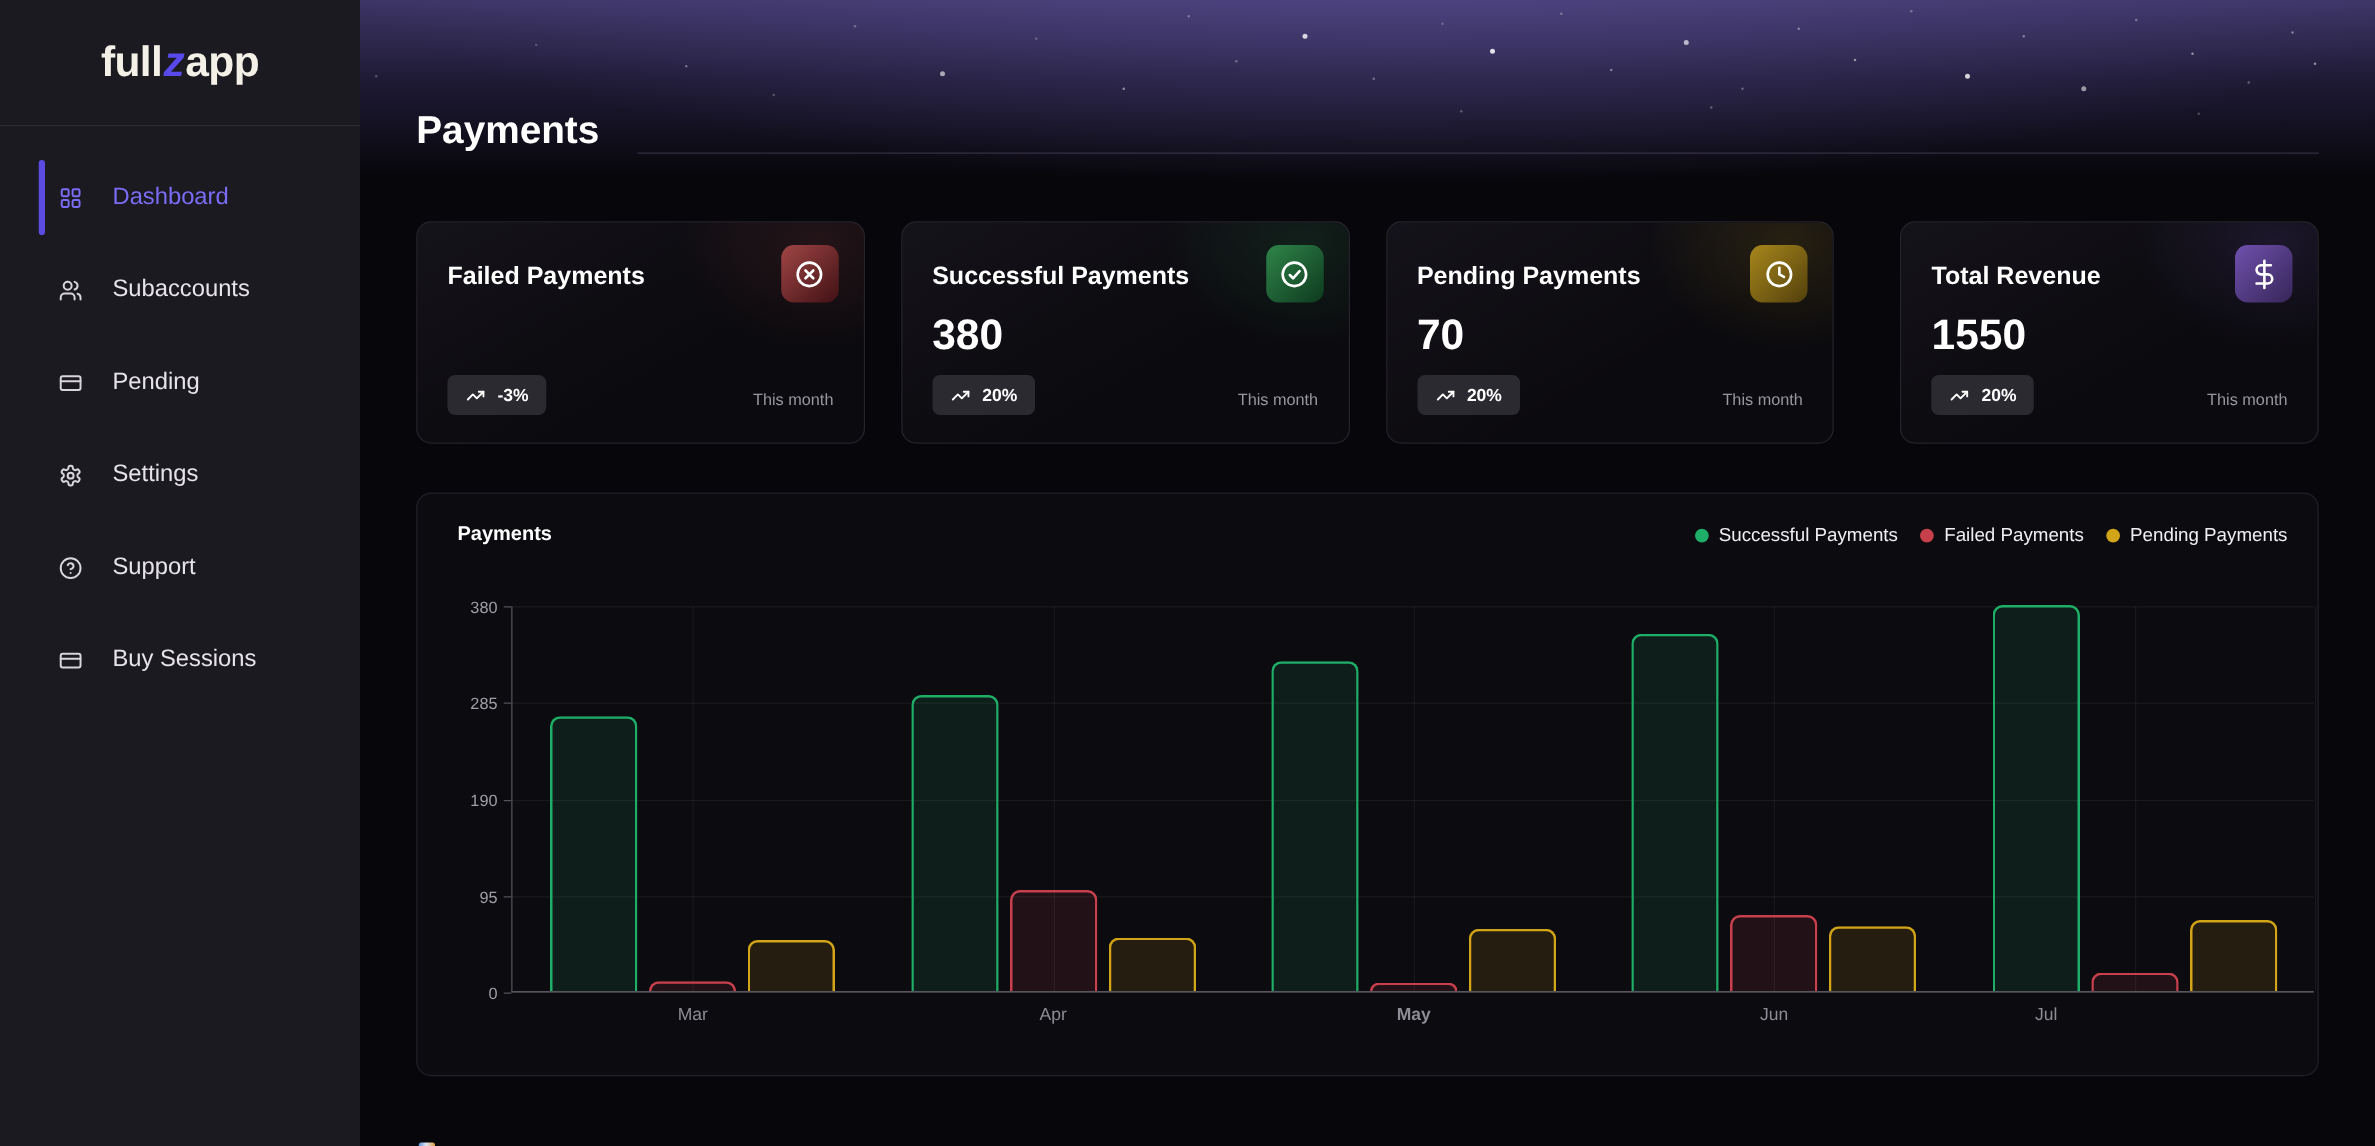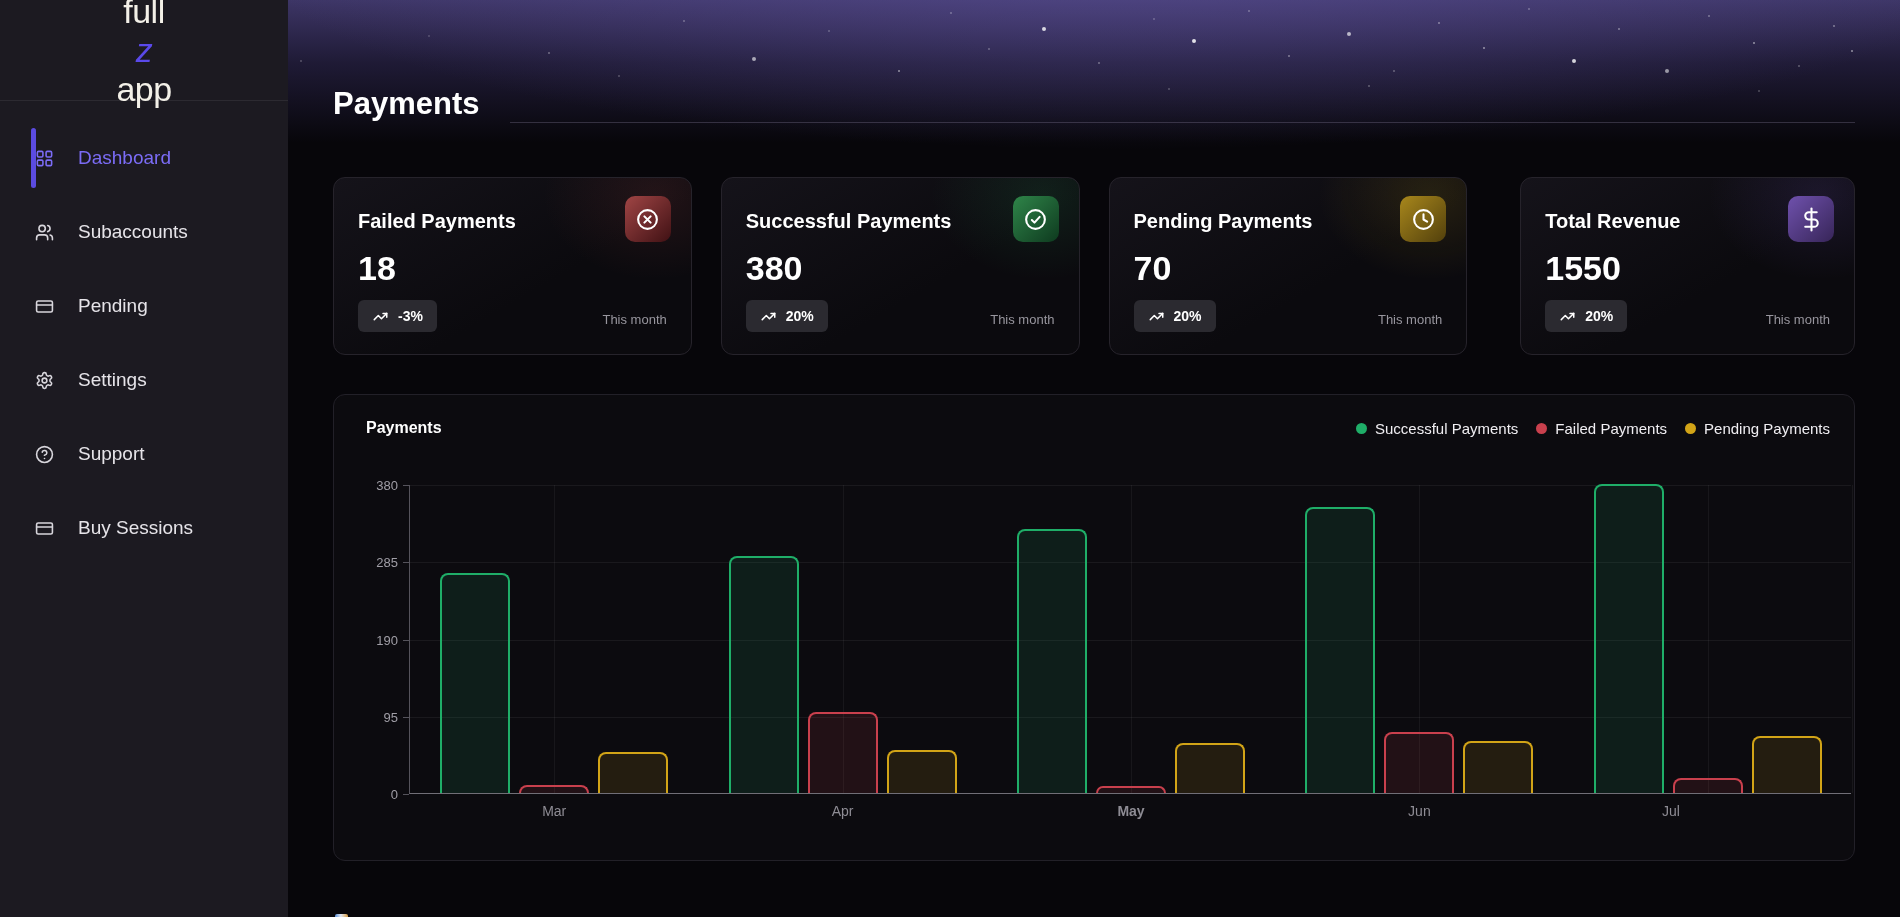--- a/index.html
+++ b/index.html
@@ -6,26 +6,26 @@
   html,body { width:1900px; height:917px; }
   body {
     position:relative; overflow:hidden;
     background:#07060a;
     font-family:"Liberation Sans", sans-serif;
     color:#fff;
   }
   
   .sidebar { position:absolute; left:0; top:0; width:288px; height:917px; background:#1c1a21; z-index:5; }
   .logo { height:100px; display:flex; align-items:center; justify-content:center;
-          font-size:34px; font-weight:400; letter-spacing:-0.5px; color:#f3f0e8;flex-direction:column; }
+          font-size:34px; font-weight:700; letter-spacing:-0.5px; color:#f3f0e8; }
   .logo .accent { color:#5a49ea; font-style:italic; padding:0 1px; }
   .sidebar-divider { border-top:1px solid #2c2a31; }
   .nav { position:absolute; top:121px; left:0; right:0; }
   .nav-item { position:relative; height:74px; display:flex; align-items:center;
-              padding-left:35px; gap:24px; cursor:pointer; color:#e6e4e9; }
+              padding-left:47px; gap:24px; cursor:pointer; color:#e6e4e9; }
   .nav-icon { display:flex; }
   .nav-icon svg { width:19px; height:19px; stroke:#d8d6dc; }
   .nav-label { font-size:19px; }
   .nav-item.active { color:#7b6cf6; }
   .nav-item.active .nav-icon svg { stroke:#7b6cf6; }
   .nav-item.active::before { content:""; position:absolute; left:31px; top:7px;
     width:5px; height:60px; border-radius:5px; background:#5b4be0; }
   
   .main { position:absolute; left:288px; top:0; right:0; height:917px; }
   .banner { position:absolute; left:0; top:0; right:0; height:150px; pointer-events:none;
@@ -178,21 +178,20 @@
       <div class="stat-card" style="background-image: radial-gradient(160px 120px at 90% 10%, rgba(176, 74, 74, 0.14), transparent 70%), linear-gradient(150deg, rgb(21, 19, 26) 0%, rgb(11, 10, 14) 60%);">
         <div class="stat-title">Failed Payments</div>
         <div class="stat-iconbox" style="background: linear-gradient(135deg, rgb(160, 69, 69), rgb(64, 17, 20));">
           <span style="display: flex;">
             <svg viewBox="0 0 24 24" fill="none" stroke-width="2" stroke-linecap="round" stroke-linejoin="round">
               <circle cx="12" cy="12" r="9"></circle>
               <path d="M15 9l-6 6M9 9l6 6"></path>
             </svg>
           </span>
         </div>
-        <div class="stat-value">18</div>
         <div class="trend-badge">
           <span style="display: flex;">
             <svg viewBox="0 0 24 24" fill="none" stroke-width="2.4" stroke-linecap="round" stroke-linejoin="round">
               <polyline points="22 7 13.5 15.5 8.5 10.5 2 17"></polyline>
               <polyline points="16 7 22 7 22 13"></polyline>
             </svg>
           </span>
           <span>-3%</span>
         </div>
         <div class="stat-period">This month</div>
@@ -300,21 +299,21 @@
         <div class="ytick" style="top: -7px;">380</div>
         <div class="gridline-v" style="left: 144.2px;"></div>
         <div class="xlabel" style="left: 104.2px;">Mar</div>
         <div class="gridline-v" style="left: 432.6px;"></div>
         <div class="xlabel" style="left: 392.6px;">Apr</div>
         <div class="gridline-v" style="left: 721px;"></div>
         <div class="xlabel" style="left: 681px; font-weight: bold;">May</div>
         <div class="gridline-v" style="left: 1009.4px;"></div>
         <div class="xlabel" style="left: 969.4px;">Jun</div>
         <div class="gridline-v" style="left: 1297.8px;"></div>
-        <div class="xlabel" style="left: 1221px;">Jul</div>
+        <div class="xlabel" style="left: 1187px;">Jul</div>
         <div class="gridline-v" style="left: 1442px;"></div>
         <div class="bar" style="left: 30.2px; height: 220px; border-color: rgb(31, 174, 104); background: rgba(31, 174, 104, 0.12);"></div>
         <div class="bar" style="left: 109.2px; height: 8px; border-color: rgb(201, 64, 77); background: rgba(201, 64, 77, 0.12);"></div>
         <div class="bar" style="left: 188.2px; height: 41px; border-color: rgb(210, 164, 23); background: rgba(210, 164, 23, 0.12);"></div>
         <div class="bar" style="left: 318.6px; height: 237px; border-color: rgb(31, 174, 104); background: rgba(31, 174, 104, 0.12);"></div>
         <div class="bar" style="left: 397.6px; height: 81px; border-color: rgb(201, 64, 77); background: rgba(201, 64, 77, 0.12);"></div>
         <div class="bar" style="left: 476.6px; height: 43px; border-color: rgb(210, 164, 23); background: rgba(210, 164, 23, 0.12);"></div>
         <div class="bar" style="left: 607px; height: 264px; border-color: rgb(31, 174, 104); background: rgba(31, 174, 104, 0.12);"></div>
         <div class="bar" style="left: 686px; height: 7px; border-color: rgb(201, 64, 77); background: rgba(201, 64, 77, 0.12);"></div>
         <div class="bar" style="left: 765px; height: 50px; border-color: rgb(210, 164, 23); background: rgba(210, 164, 23, 0.12);"></div>

